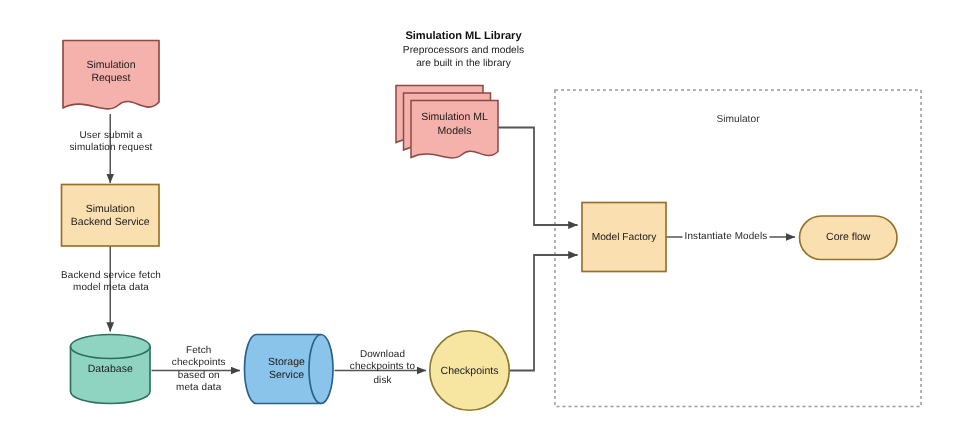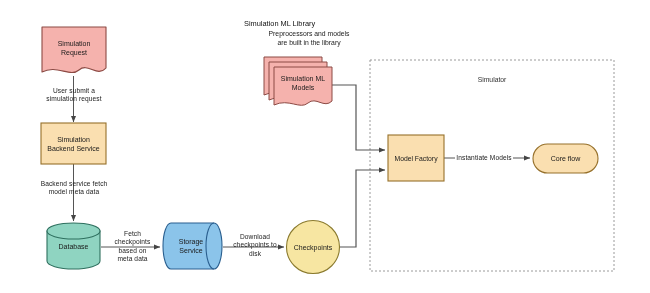--- a/index.html
+++ b/index.html
@@ -41,23 +41,23 @@
     line-height: 9.0px;
     text-align: center;
     white-space: pre-line;
     display: flex;
     align-items: center;
     justify-content: center;
   }
   .hdr-title {
     position: absolute;
     font-size: 7.4px;
-    font-weight: normal;
+    font-weight: bold;
     color: #111111;
-    text-align: left;
+    text-align: center;
     white-space: nowrap;
   }
   .hdr-sub {
     position: absolute;
     font-size: 6.8px;
     line-height: 9px;
     color: #222222;
     text-align: center;
     white-space: pre-line;
   }

